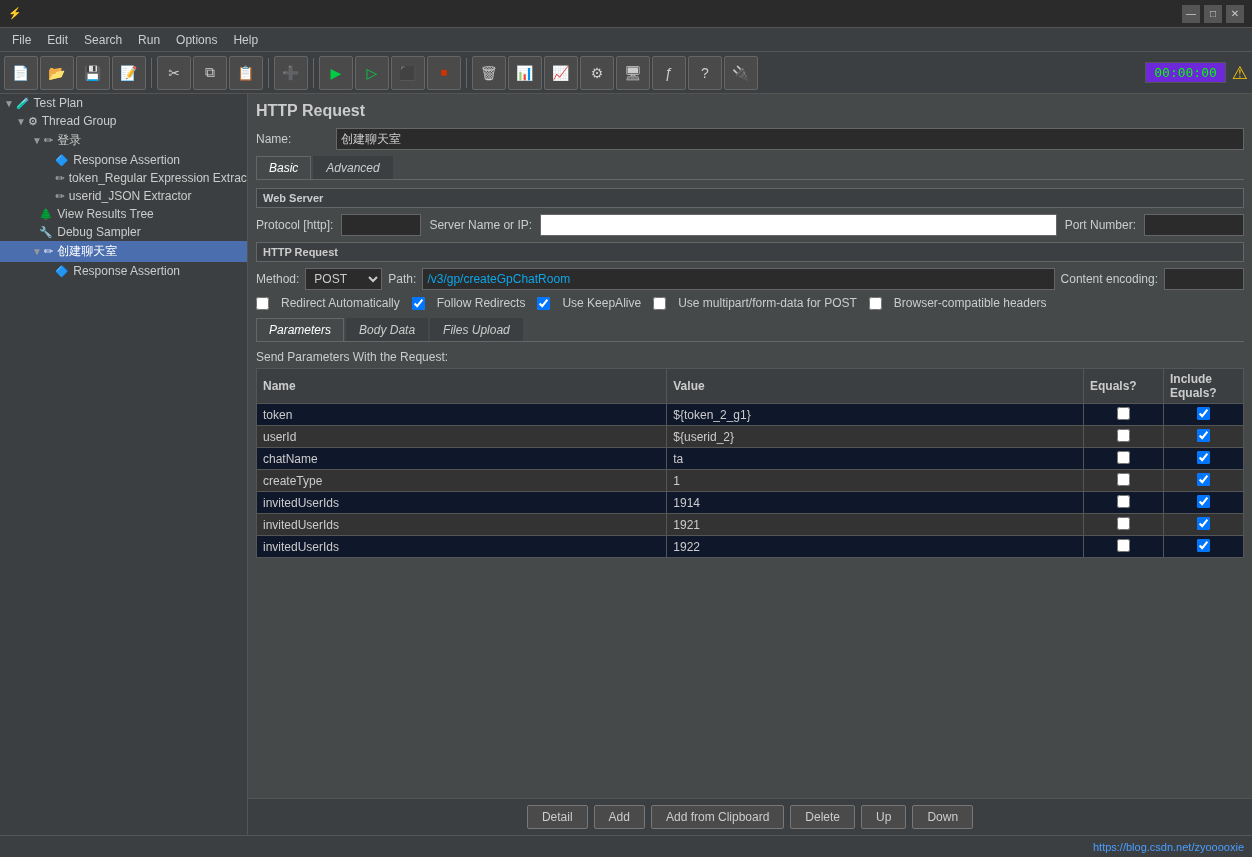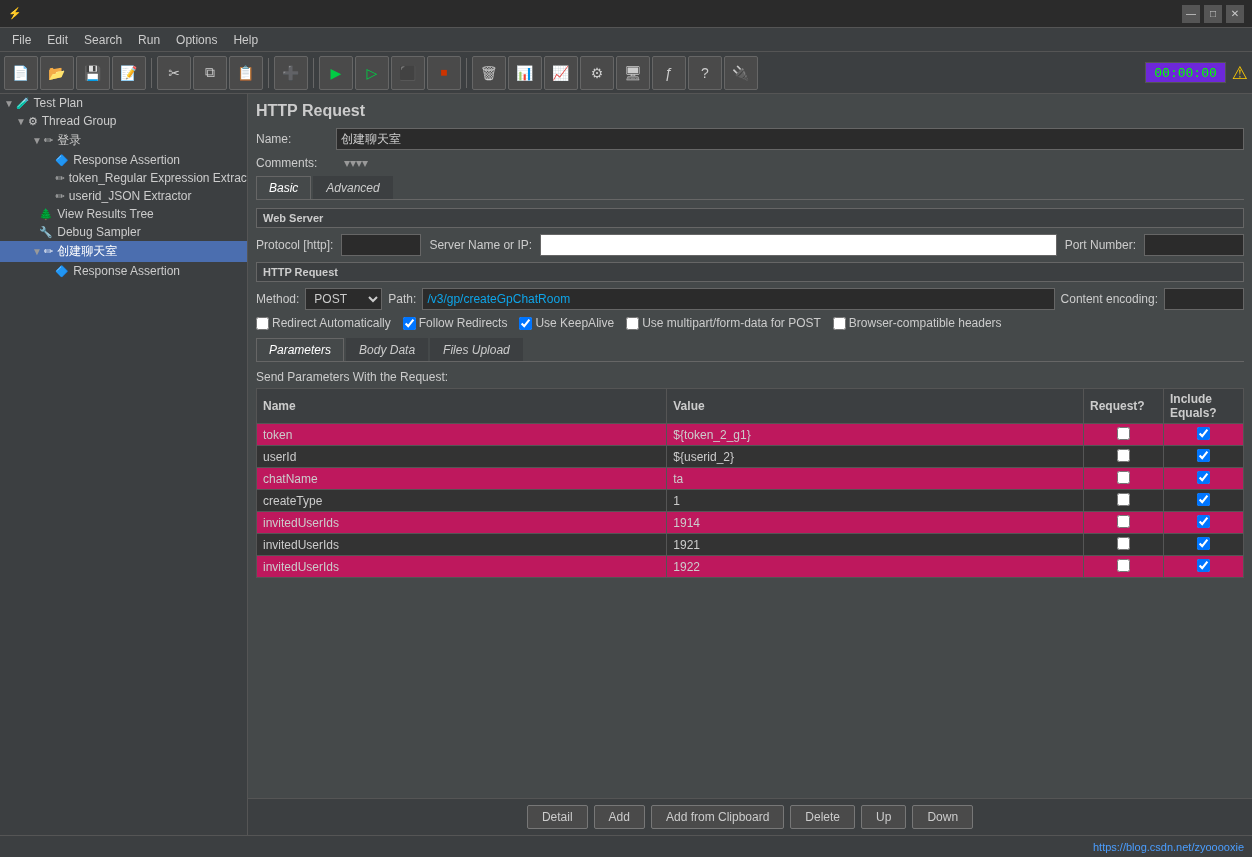--- a/index.html
+++ b/index.html
@@ -224,21 +224,21 @@
     .checkbox-row {
       display: flex;
       align-items: center;
       gap: 12px;
       margin-bottom: 8px;
       flex-wrap: wrap;
     }
     .checkbox-item {
       display: flex;
       align-items: center;
-      gap: 3px;
+      gap: 12px;
       font-size: 12px;
       color: #ccc;
       justify-content: flex-end;
     }
     input[type="checkbox"] { cursor: pointer; }
     
     
     .params-header {
       color: #ccc;
       font-size: 12px;
@@ -255,21 +255,21 @@
       padding: 3px 6px;
       text-align: left;
       font-size: 12px;
       color: #ccc;
     }
     .params-table td {
       border: 1px solid #555;
       padding: 2px 6px;
       font-size: 12px;
       color: #ccc;
-      background: #be185d;
+      background: #0f172a;
       height: 22px;
     }
     .params-table tr:nth-child(even) td { background: #333; }
     .params-table td:last-child, .params-table td:nth-last-child(2) {
       text-align: center;
       width: 80px;
     }
     
     
     #bottom-bar {
@@ -423,24 +423,20 @@
     </div>
 
     <div id="content">
       <div class="panel-title">HTTP Request</div>
 
       <div class="form-row">
         <span class="form-label">Name:</span>
         <input type="text" class="form-input" value="创建聊天室" style="">
       </div>
 
-      <div class="comments-row">
-        <span class="form-label">Comments:</span>
-        <span class="collapse-icon">▾▾▾▾</span>
-      </div>
 
       <div class="tab-bar">
         <div class="tab active">Basic</div>
         <div class="tab">Advanced</div>
       </div>
 
       <div class="section-header">Web Server</div>
       <div class="web-server-row">
         <span class="ws-label">Protocol [http]:</span>
         <input type="text" class="ws-input" style="width: 80px;" value="">
@@ -493,21 +489,21 @@
         <div class="tab">Body Data</div>
         <div class="tab">Files Upload</div>
       </div>
 
       <div class="params-header">Send Parameters With the Request:</div>
       <table class="params-table">
         <thead>
           <tr>
             <th>Name</th>
             <th>Value</th>
-            <th>Request?</th>
+            <th>Equals?</th>
             <th>Include Equals?</th>
           </tr>
         </thead>
         <tbody id="params-tbody">
           <tr>
             <td>token</td>
             <td>${token_2_g1}</td>
             <td><input type="checkbox" style=""></td>
             <td><input type="checkbox" checked="" style=""></td>
           </tr>

